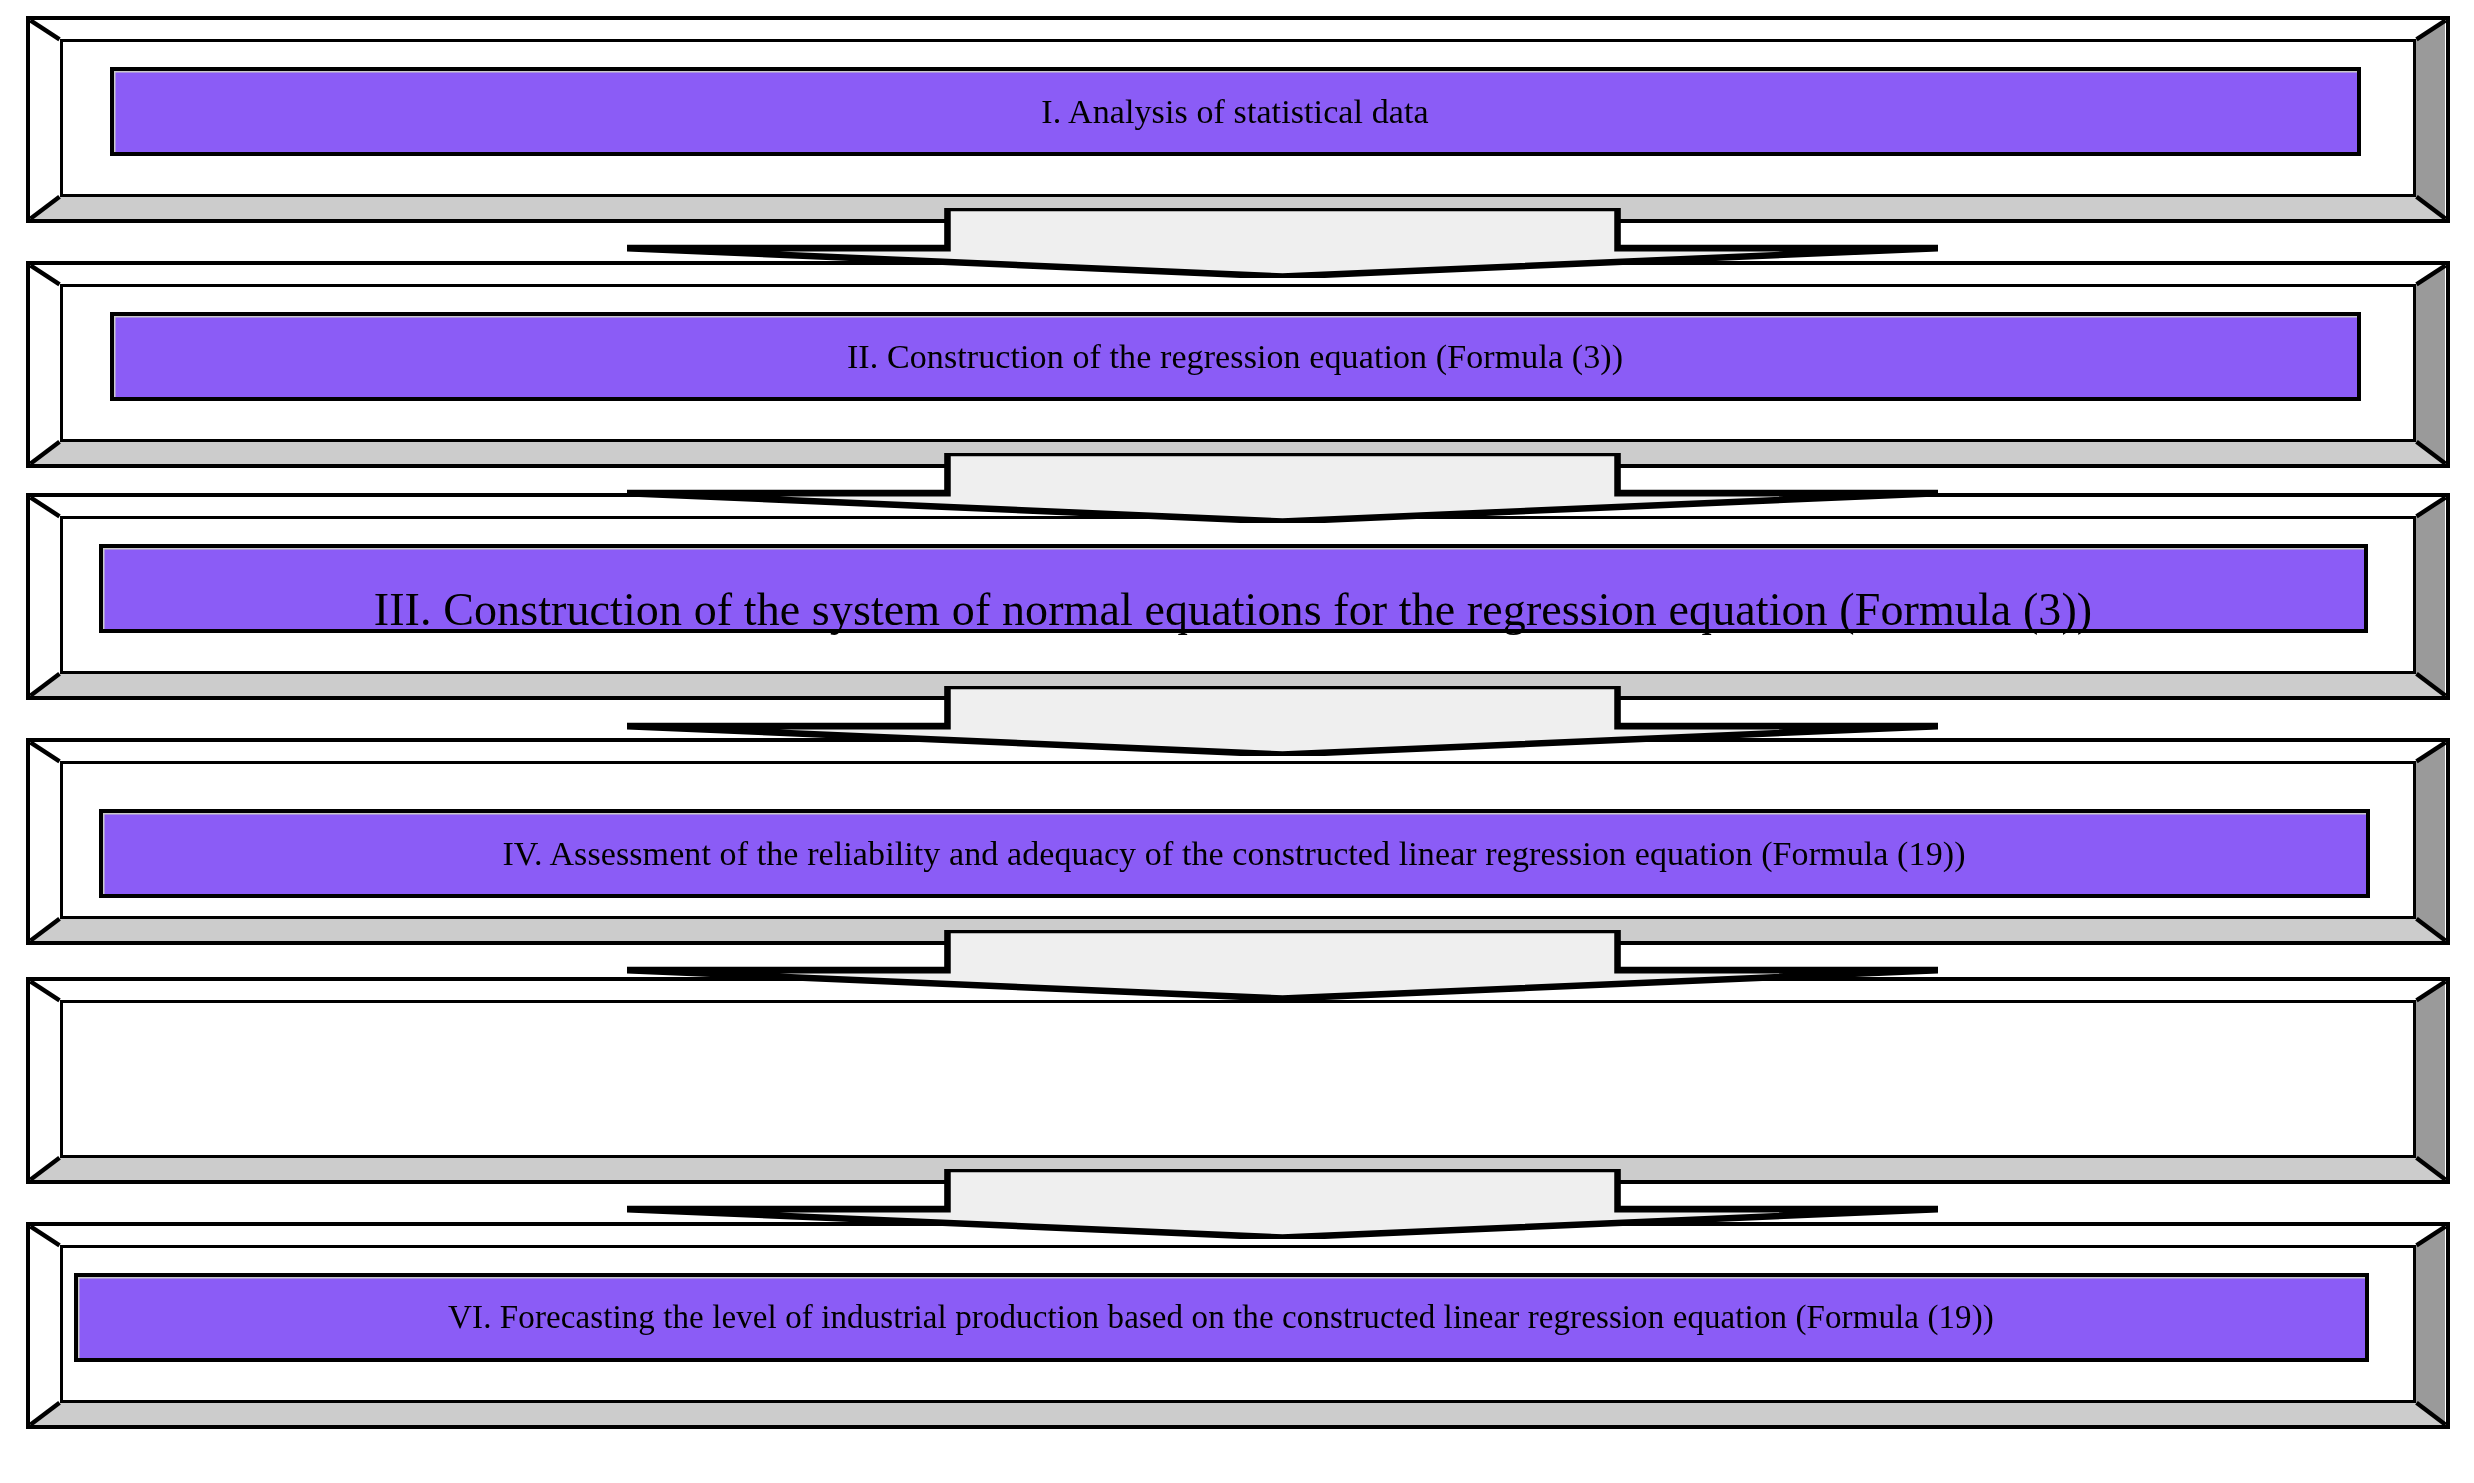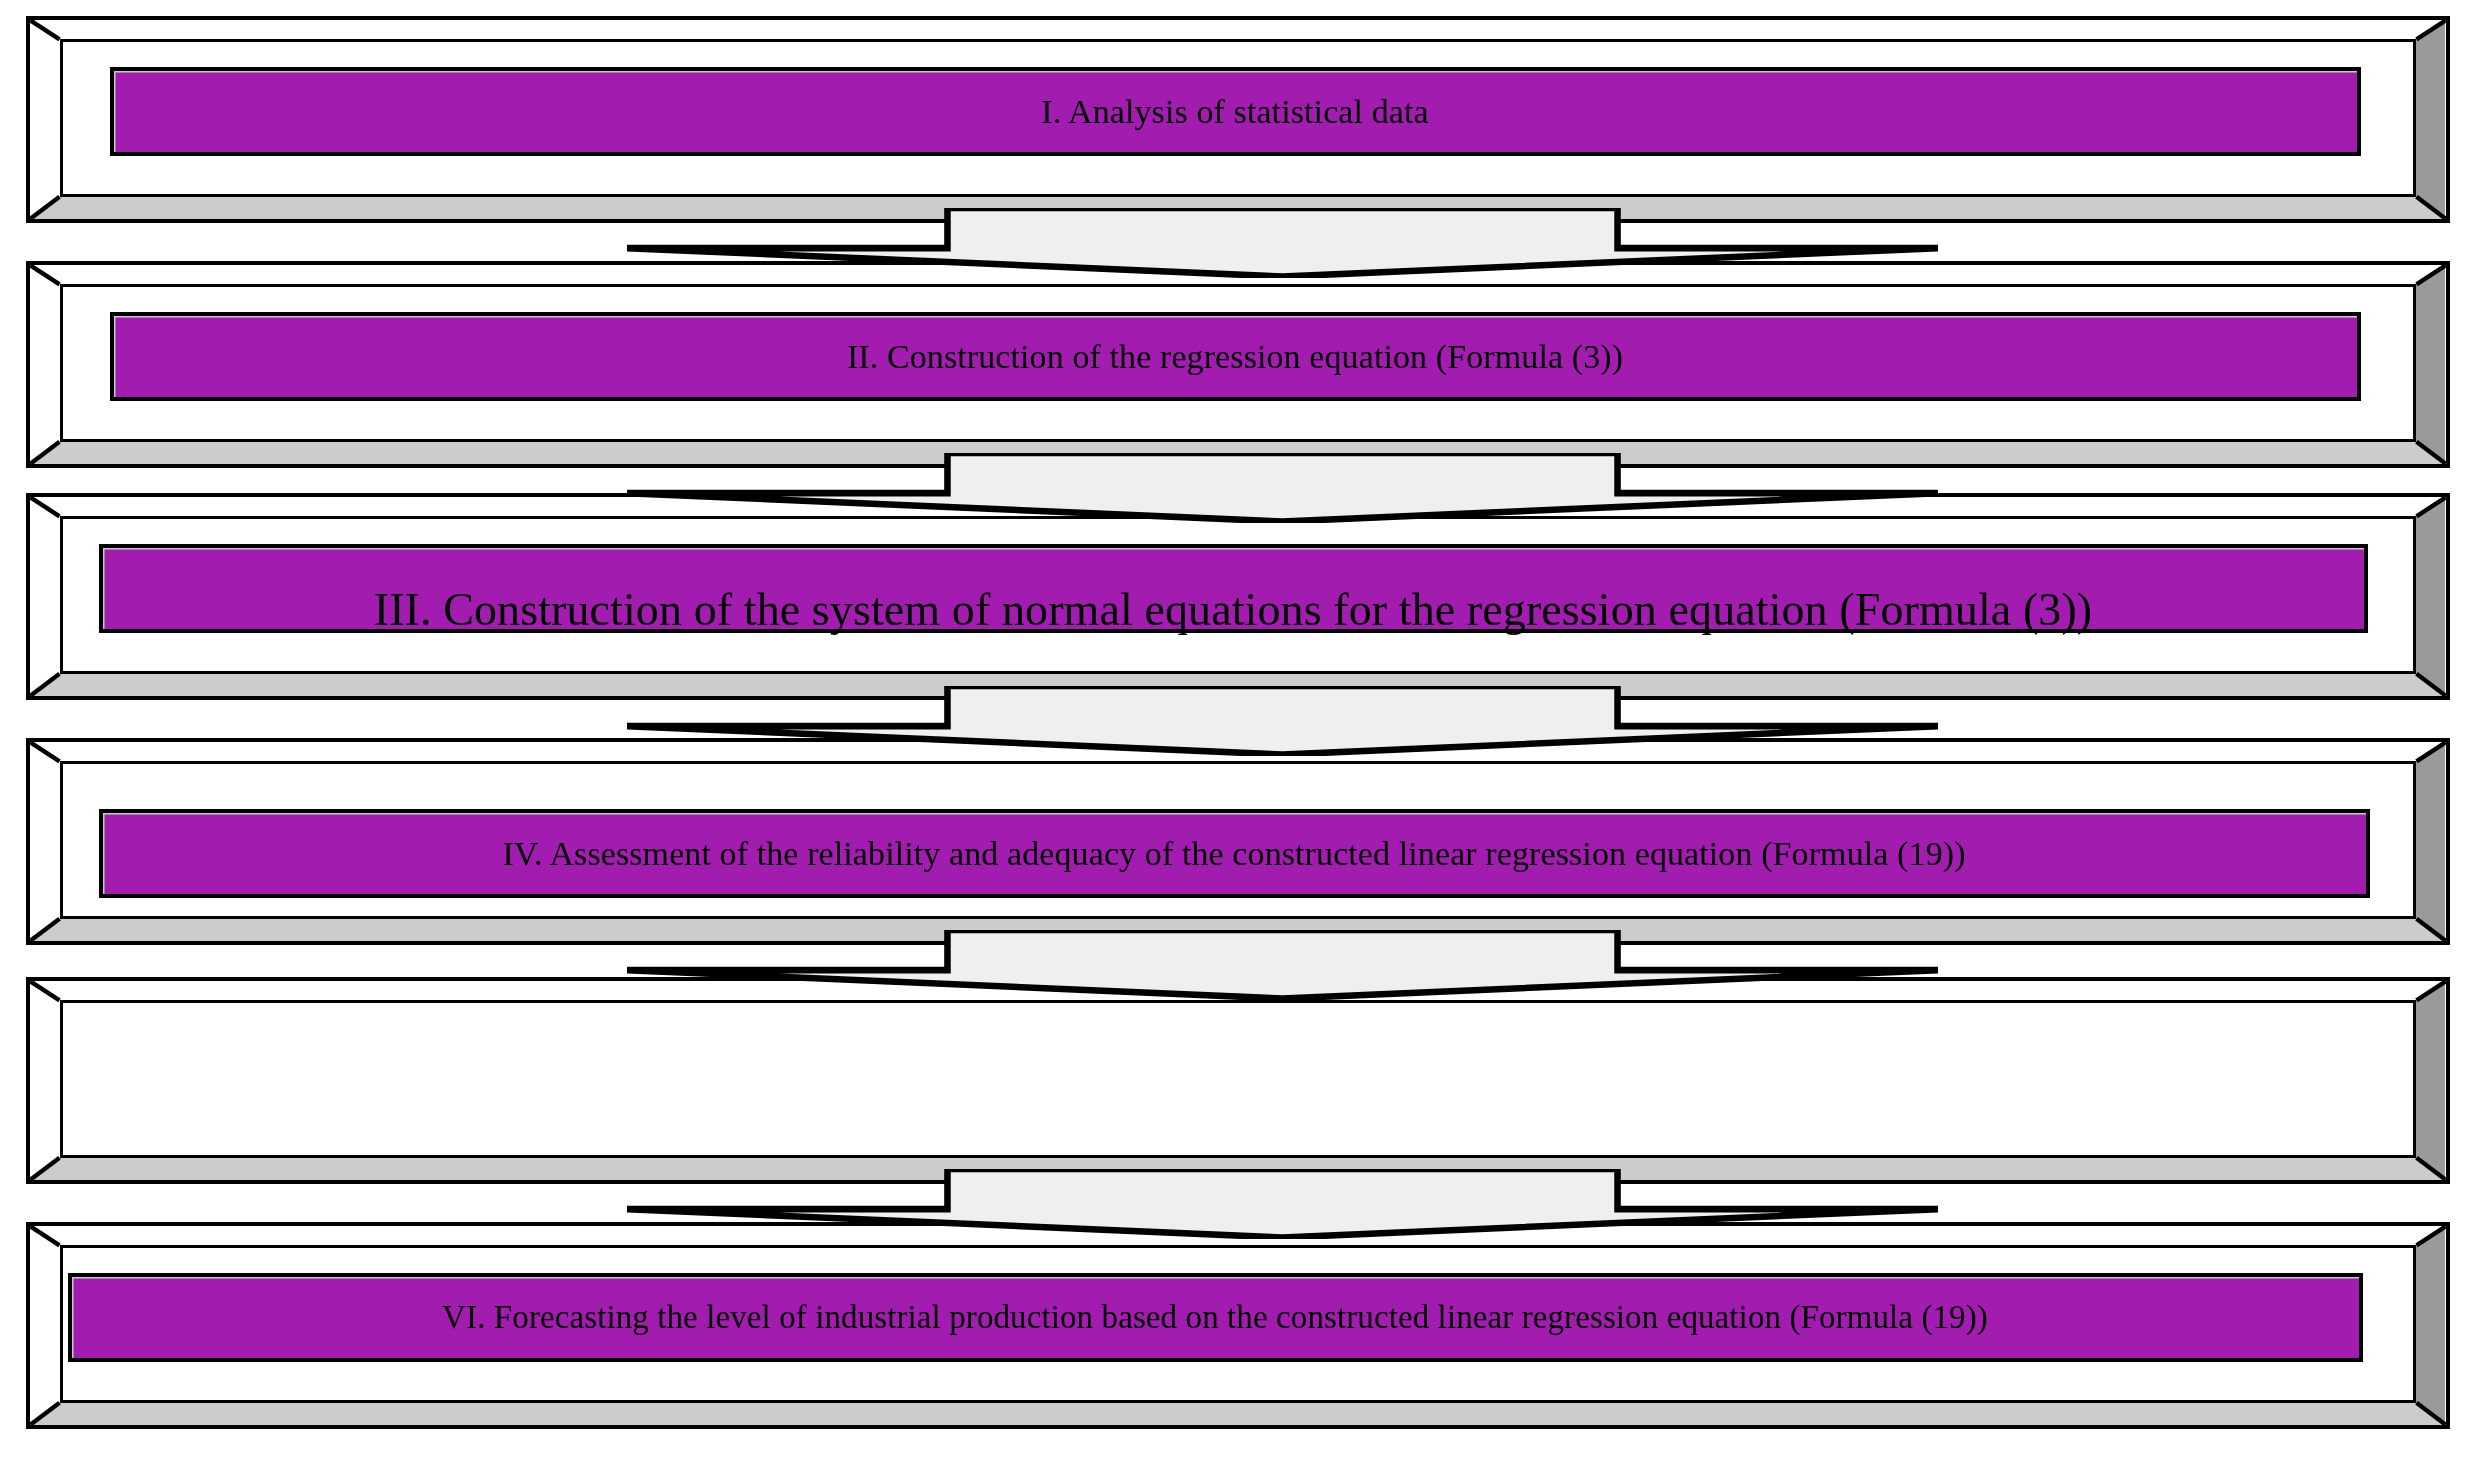--- a/index.html
+++ b/index.html
@@ -38,21 +38,21 @@
     box-sizing:border-box;
   }
   
   .step .diag{position:absolute;inset:0;pointer-events:none;}
   .step .diag svg{display:block;width:100%;height:100%;}
 
   
   .inner{
     position:absolute;
     border:4.4px solid #000000;
-    background:#a21caf;
+    background:#8b5cf6;
     box-sizing:border-box;
     display:flex;align-items:center;justify-content:center;
     box-shadow:inset 1.5px 1.5px 0 0 #c9c9c9;
   }
   .inner .txt{
     font-size:34px;
     line-height:1.05;
     color:#000000;
     white-space:nowrap;
     letter-spacing:0.1px;
@@ -148,21 +148,21 @@
       <div class="bevel"></div>
       <div class="face"></div>
       <div class="diag">
         <svg viewBox="0 0 3327 284" preserveAspectRatio="none">
           <line x1="6" y1="6" x2="46" y2="32" stroke="#000" stroke-width="6"></line>
           <line x1="3321" y1="6" x2="3281" y2="32" stroke="#000" stroke-width="6"></line>
           <line x1="6" y1="278" x2="46" y2="248" stroke="#000" stroke-width="6"></line>
           <line x1="3321" y1="278" x2="3281" y2="248" stroke="#000" stroke-width="6"></line>
         </svg>
       </div>
-      <div class="inner" style="left: 42px; width: 2295px; top: 51px; height: 89px;">
+      <div class="inner" style="left: 48px; width: 2295px; top: 51px; height: 89px;">
         <span class="txt" style="font-size: 33px;">VI. Forecasting the level of industrial production based on the constructed linear regression equation (Formula (19))</span>
       </div>
     </div>
     <div class="arrow" id="arrow-1-2" style="top: 208px;">
       <svg viewBox="0 0 1800 96" preserveAspectRatio="none">
         <polygon points="440,0 1360,0 1360,55 1800,55 900,94 0,55 440,55" fill="#efefef" stroke="#000000" stroke-width="9" stroke-linejoin="miter"></polygon>
       </svg>
     </div>
     <div class="arrow" id="arrow-2-3" style="top: 453px;">
       <svg viewBox="0 0 1800 96" preserveAspectRatio="none">

